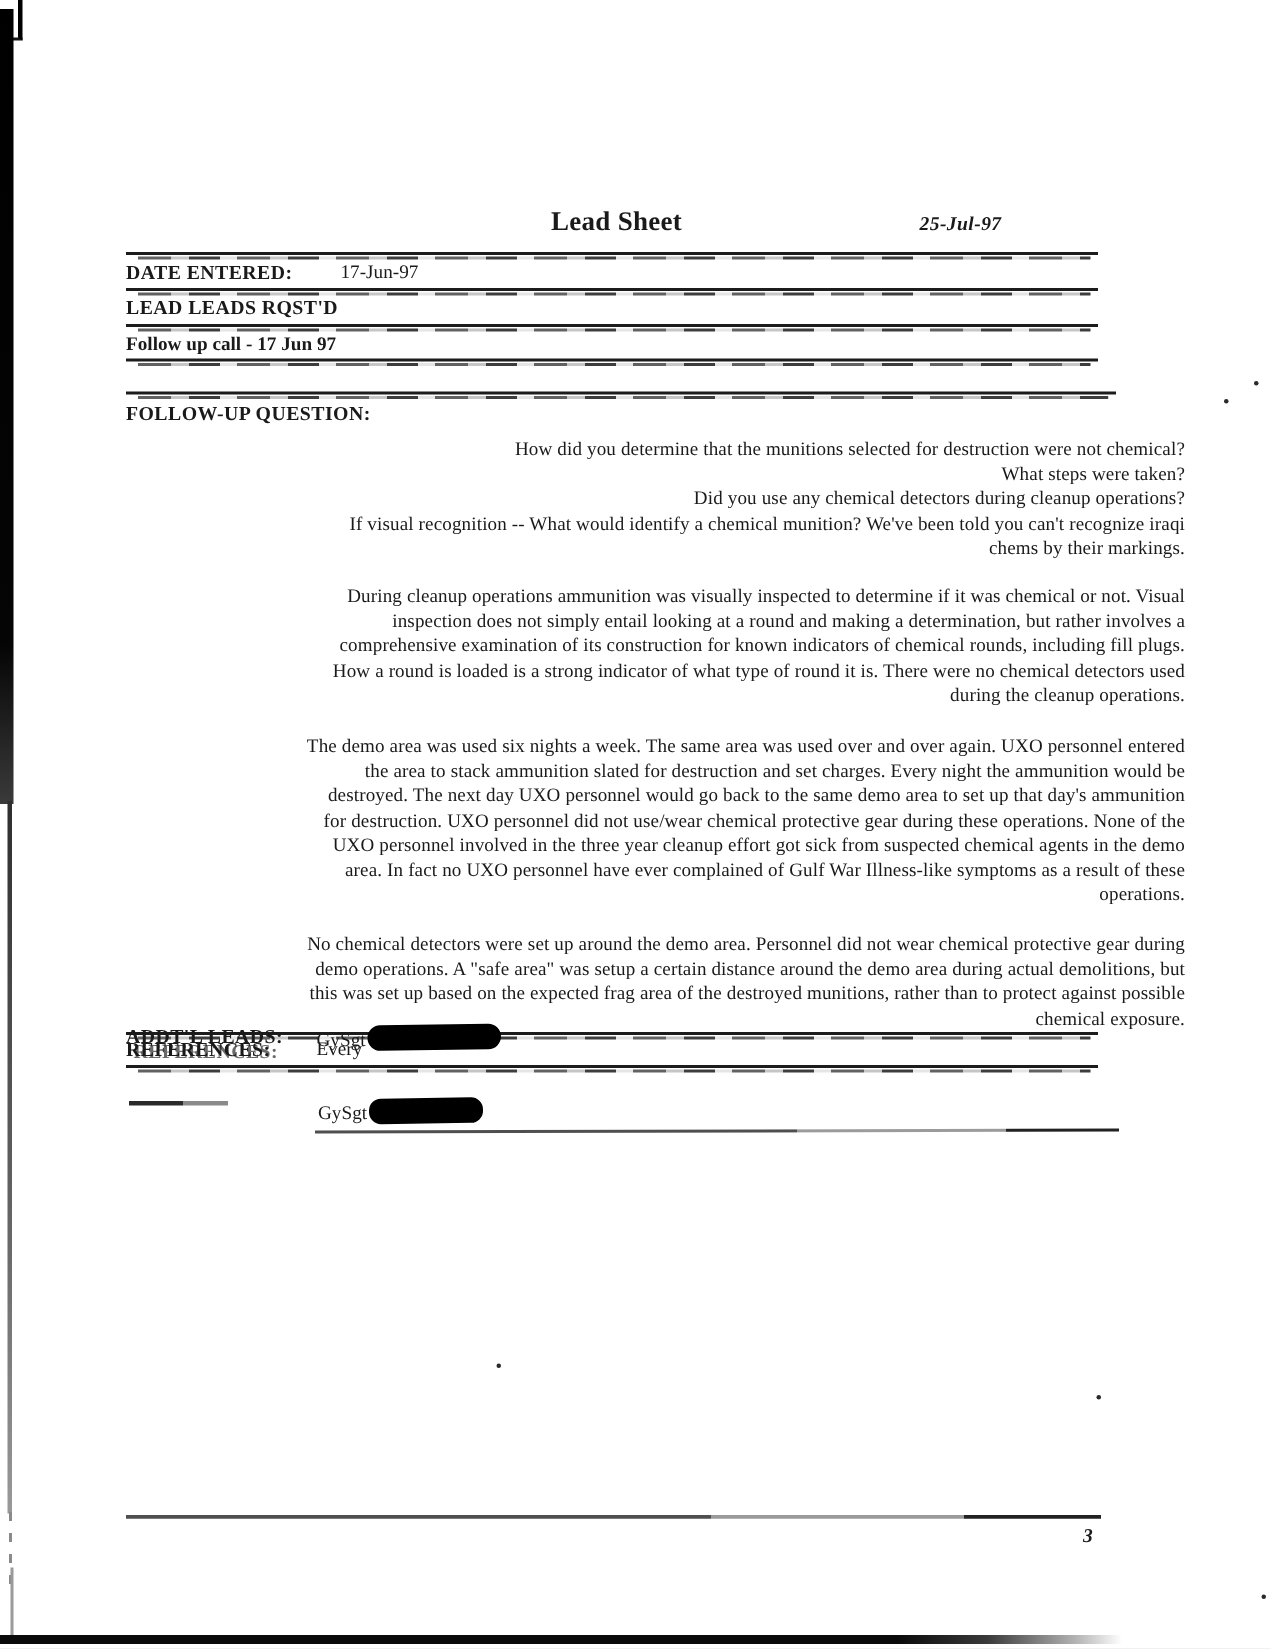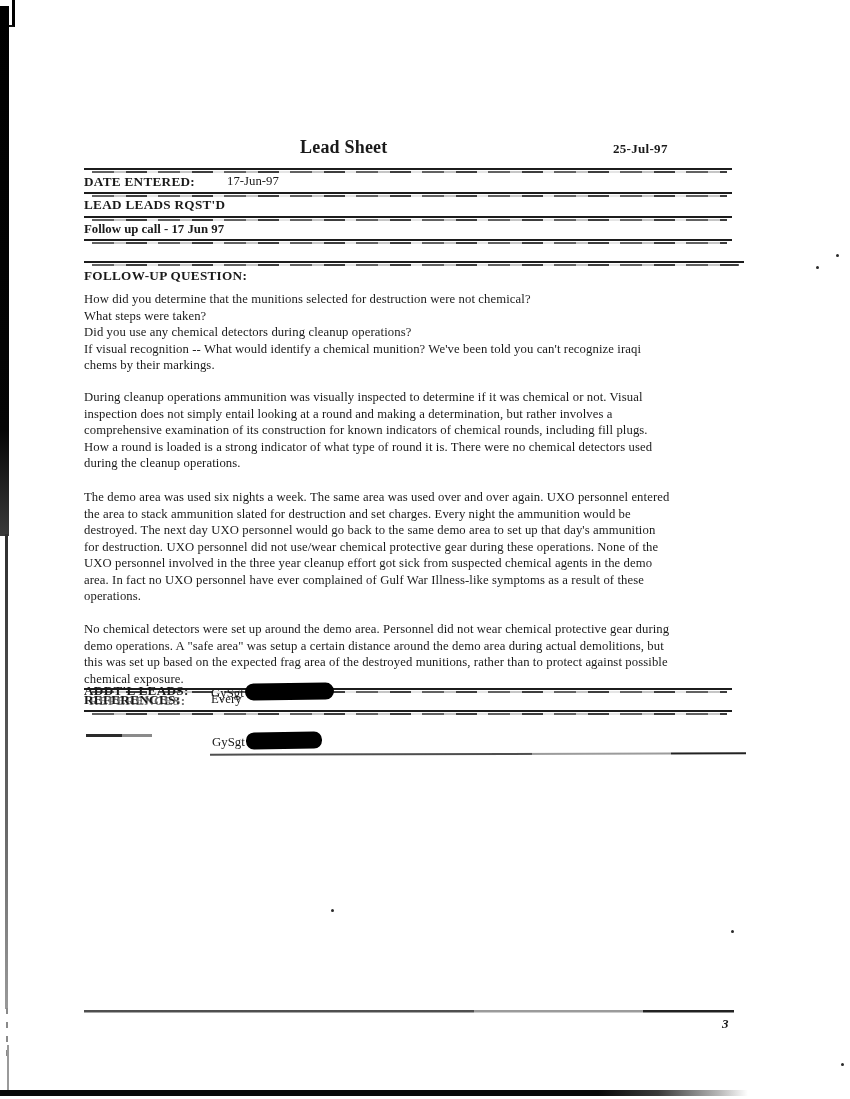--- a/index.html
+++ b/index.html
@@ -16,24 +16,24 @@
   .scan-bar-dash{position:absolute;left:6px;top:1008px;width:2px;height:52px;
     background:repeating-linear-gradient(180deg,#8a8a8a 0 6px,transparent 6px 14px);}
   .scan-corner-v{position:absolute;left:7px;top:1045px;width:2px;height:48px;background:#9a9a9a;}
   .scan-bar-bottom{position:absolute;left:0;top:1090px;width:748px;height:6px;
     background:linear-gradient(to right,#0a0a0a 0 80%,#3a3a3a 88%,#b5b5b5 96%,transparent 100%);}
   .scan-notch{position:absolute;left:0;top:0;width:12px;height:25px;background:#fff;
     border-right:3px solid #000;border-bottom:2px solid #151515;}
   .speck{position:absolute;width:3px;height:3px;background:#2a2a2a;border-radius:50%;}
 
   
-  .title{position:absolute;top:137px;left:300px;width:222px;text-align:left;
+  .title{position:absolute;top:137px;left:300px;width:222px;text-align:center;
     font-size:18px;font-weight:bold;letter-spacing:.2px;}
   .hdr-date{position:absolute;top:141px;left:613px;font-size:13px;
-    font-weight:600;letter-spacing:.3px;}
+    font-style:italic;font-weight:600;letter-spacing:.3px;}
   .pageno{position:absolute;top:1016px;left:722px;font-size:13px;font-style:italic;font-weight:600;}
 
   
   .rule{position:absolute;left:84px;width:648px;height:5px;background-repeat:no-repeat;
     background-image:
       linear-gradient(to right,#1c1c1c,#1c1c1c),
       repeating-linear-gradient(90deg,rgba(70,70,70,.85) 0 22px,rgba(150,150,150,.55) 22px 34px,rgba(40,40,40,.9) 34px 55px,rgba(190,190,190,.4) 55px 66px);
     background-size:100% 2px,98% 2px;
     background-position:0 0,8px 3px;}
   .rule.short{width:536px;}
@@ -41,21 +41,21 @@
 
   
   .row{position:absolute;left:84px;width:700px;height:19px;font-size:13.2px;}
   .lbl{font-weight:bold;letter-spacing:.3px;}
   .val{position:absolute;top:0;font-size:12.8px;}
   .ghost{position:absolute;left:5px;top:1px;opacity:.65;}
   .plain{font-weight:bold;font-size:12.8px;}
 
   
   .para{position:absolute;left:84px;width:706px;font-size:12.7px;line-height:16.5px;
-    white-space:pre-line;letter-spacing:.1px;}
+    white-space:pre-line;letter-spacing:.1px;text-align:right;}
 
   
   .redaction{display:inline-block;vertical-align:-3px;height:17px;background:#000;
     border-radius:9px;margin-left:1px;transform:rotate(-0.8deg);}
   .redaction.r1{width:89px;}
   .redaction.r2{width:76px;border-radius:8px;}
   .lead-underline{position:absolute;left:86px;top:734px;width:66px;height:3px;
     background:linear-gradient(to right,#2a2a2a 0 55%,#8a8a8a 55% 100%);}
 </style>
 </head>

